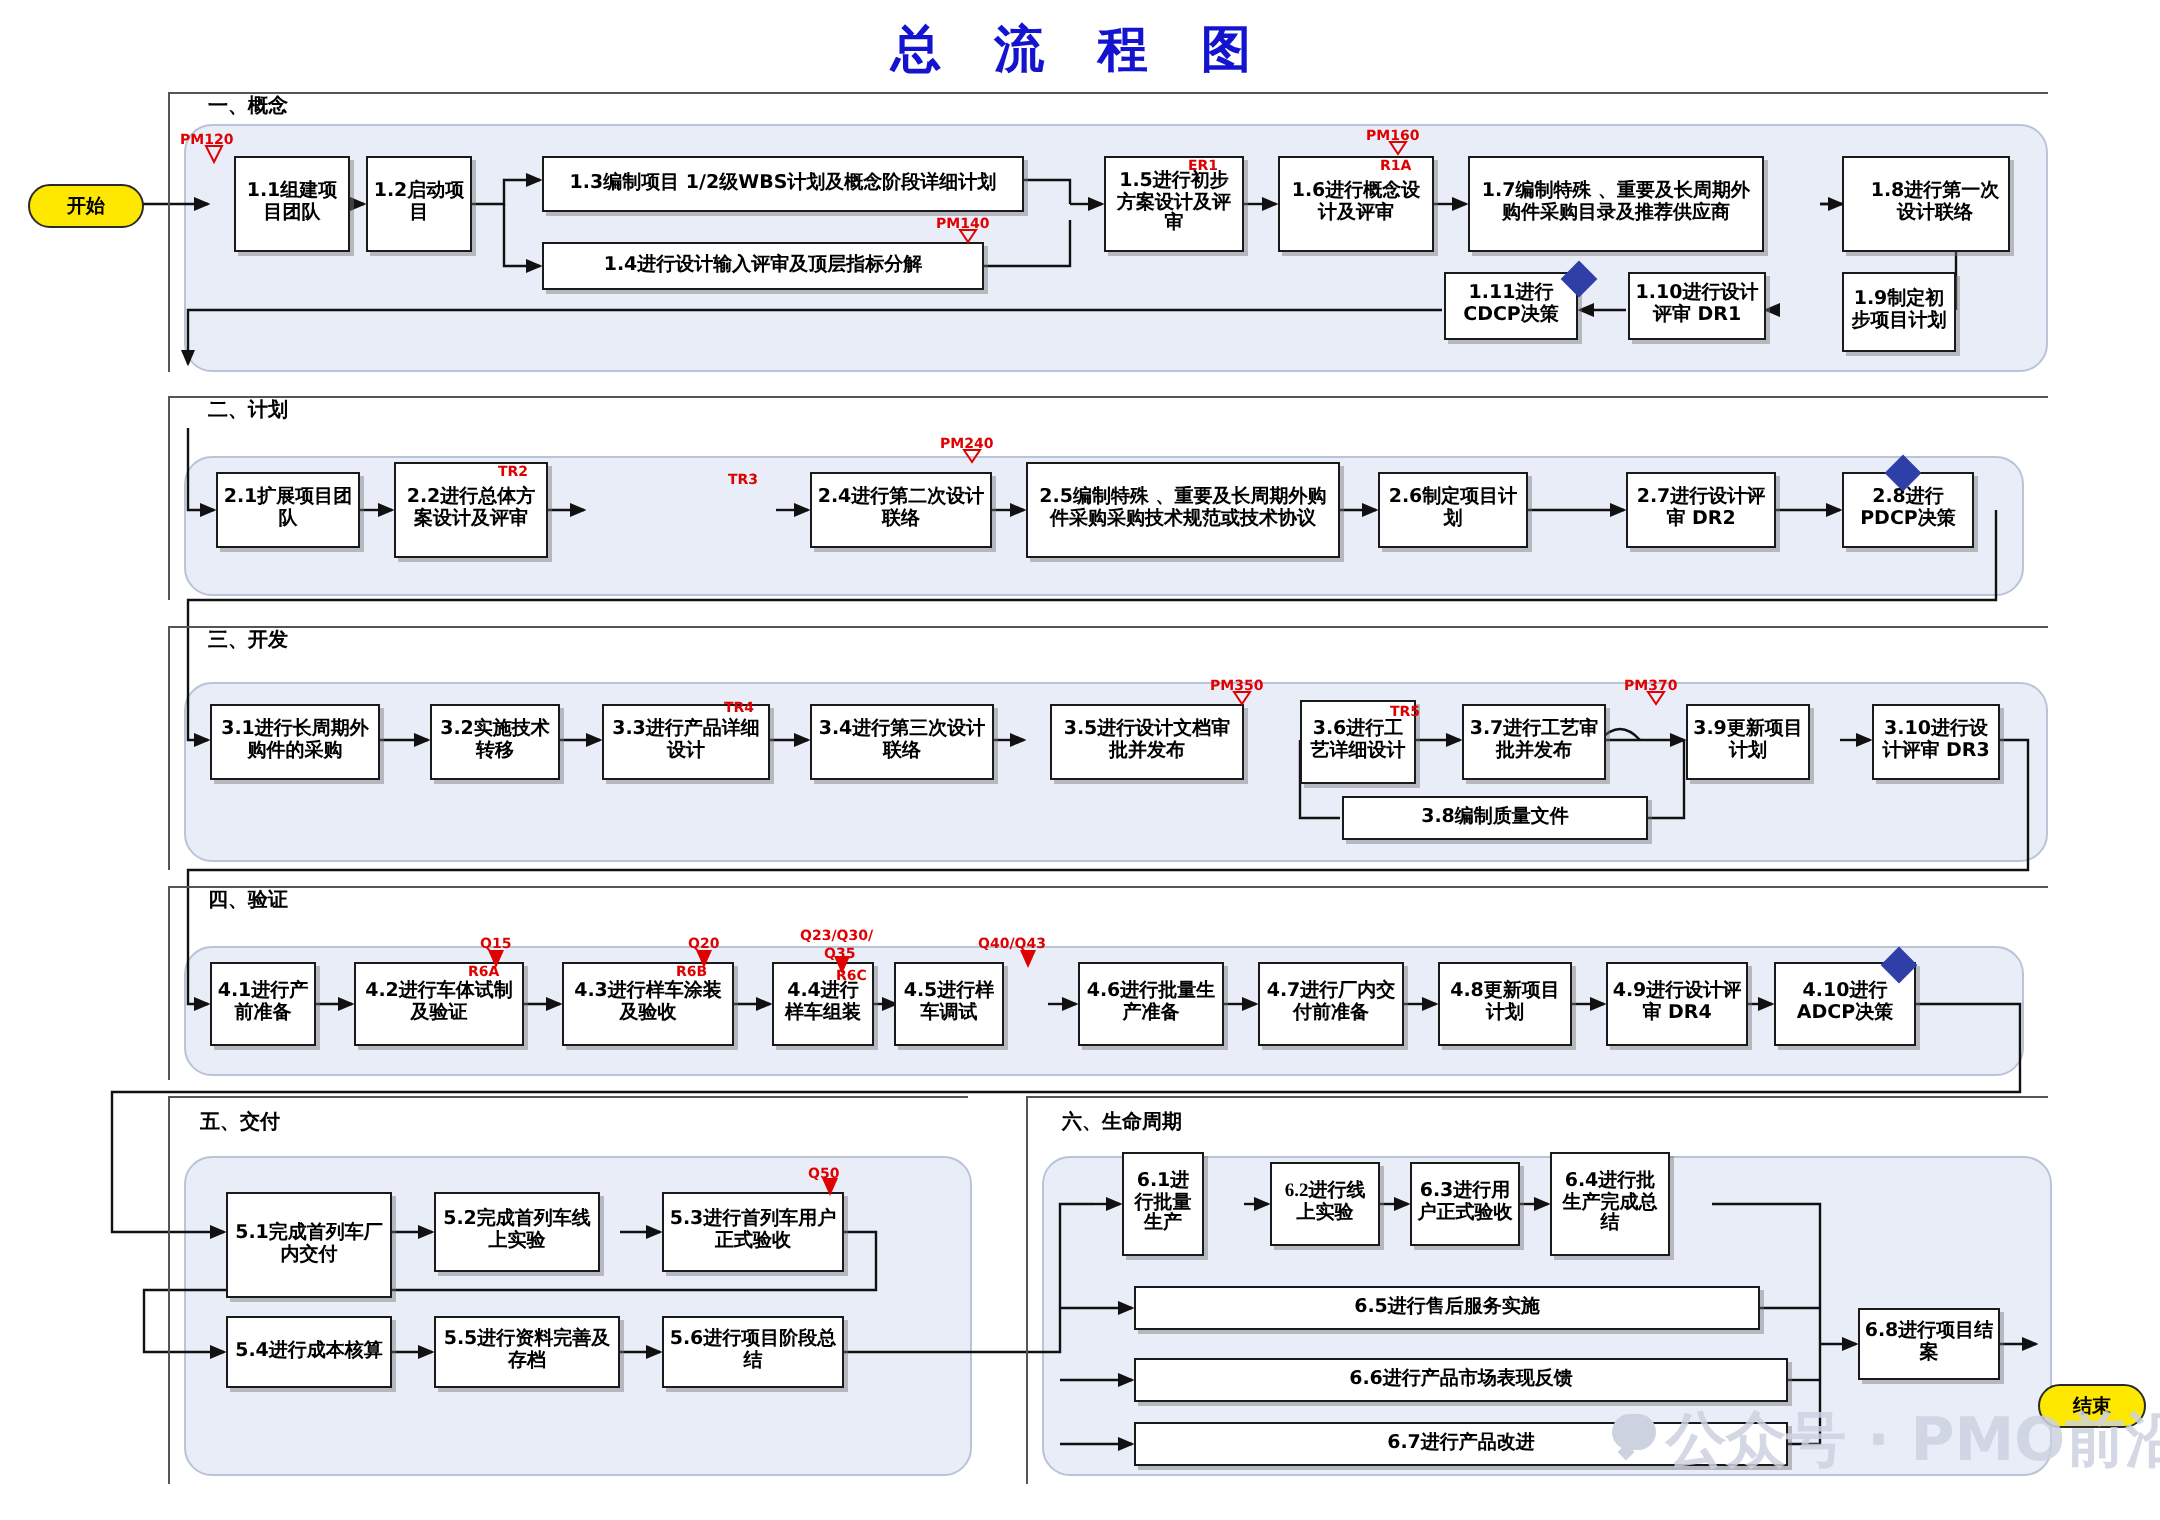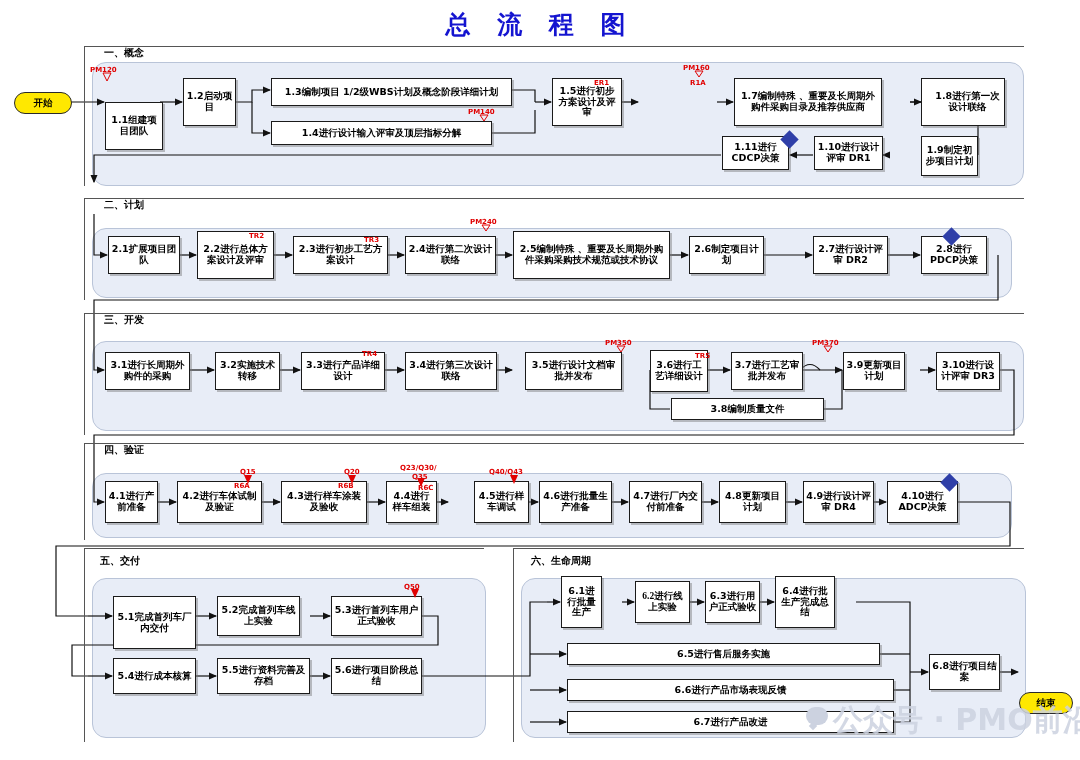--- a/index.html
+++ b/index.html
@@ -190,37 +190,38 @@
 
   <div class="phase">
     <div class="phase-bracket" style="left:84px;top:46px;width:940px;height:140px;border-top:none;border-left:1px solid #555;"></div>
     <div class="phase-bracket" style="left:84px;top:46px;width:940px;height:1px;border-left:none;"></div>
     <div class="phase-body" style="left:92px;top:62px;width:930px;height:122px;"></div>
     <div class="phase-label" style="left:104px;top:46px;">一、概念</div>
   </div>
 
   <div class="terminator" style="left:14px;top:92px;width:56px;height:20px;">开始</div>
 
-  <div class="node" style="left:105px;top:78px;width:58px;height:48px;margin-top:24px;">1.1组建项目团队</div>
+  <div class="node" style="left:117px;top:78px;width:58px;height:48px;">1.1组建项目团队</div>
   <div class="tag" style="left:90px;top:66px;">PM120</div>
   <svg class="pin" style="left:102px;top:72px;width:10px;height:10px;">
       <path d="M1,1 L9,1 L5,9 z" fill="none" stroke="#e00000" stroke-width="1"></path>
     </svg>
 
   <div class="node" style="left:183px;top:78px;width:53px;height:48px;">1.2启动项目</div>
   <div class="node wide" style="left:271px;top:78px;width:241px;height:28px;">1.3编制项目 1/2级WBS计划及概念阶段详细计划</div>
   <div class="node wide" style="left:271px;top:121px;width:221px;height:24px;">1.4进行设计输入评审及顶层指标分解</div>
   <div class="tag" style="left:468px;top:108px;">PM140</div>
   <svg class="pin" style="left:479px;top:114px;width:10px;height:8px;">
       <path d="M1,1 L9,1 L5,7 z" fill="none" stroke="#e00000" stroke-width="1"></path>
     </svg>
 
   <div class="node" style="left:552px;top:78px;width:70px;height:48px;">1.5进行初步方案设计及评审</div>
   <div class="tag" style="left:594px;top:79px;">ER1</div>
 
+  <div class="node" style="left:639px;top:78px;width:78px;height:48px;">1.6进行概念设计及评审</div>
   <div class="tag" style="left:690px;top:79px;">R1A</div>
   <div class="tag" style="left:683px;top:64px;">PM160</div>
   <svg class="pin" style="left:694px;top:70px;width:10px;height:8px;">
       <path d="M1,1 L9,1 L5,7 z" fill="none" stroke="#e00000" stroke-width="1"></path>
     </svg>
 
   <div class="node wide" style="left:734px;top:78px;width:148px;height:48px;">1.7编制特殊 、重要及长周期外购件采购目录及推荐供应商</div>
   <div class="node" style="left:921px;top:78px;width:84px;height:48px;padding-left:11px;">1.8进行第一次设计联络</div>
   <div class="node" style="left:921px;top:136px;width:57px;height:40px;">1.9制定初步项目计划</div>
   <div class="node" style="left:814px;top:136px;width:69px;height:34px;">1.10进行设计评审 DR1</div>
@@ -230,21 +231,20 @@
   <div class="phase">
     <div class="phase-bracket" style="left:84px;top:198px;width:940px;height:102px;border-top:none;"></div>
     <div class="phase-bracket" style="left:84px;top:198px;width:940px;height:1px;border-left:none;"></div>
     <div class="phase-body" style="left:92px;top:228px;width:918px;height:68px;"></div>
     <div class="phase-label" style="left:104px;top:198px;">二、计划</div>
   </div>
 
   <div class="node" style="left:108px;top:236px;width:72px;height:38px;">2.1扩展项目团队</div>
   <div class="node" style="left:197px;top:231px;width:77px;height:48px;">2.2进行总体方案设计及评审</div>
   <div class="tag" style="left:249px;top:232px;">TR2</div>
-  <div class="node" style="left:293px;top:236px;width:95px;height:38px;">2.3进行初步工艺方案设计</div>
   <div class="tag" style="left:364px;top:236px;">TR3</div>
   <div class="node" style="left:405px;top:236px;width:91px;height:38px;">2.4进行第二次设计联络</div>
   <div class="node wide" style="left:513px;top:231px;width:157px;height:48px;">2.5编制特殊 、重要及长周期外购件采购采购技术规范或技术协议</div>
   <div class="tag" style="left:470px;top:218px;">PM240</div>
   <svg class="pin" style="left:481px;top:224px;width:10px;height:8px;">
       <path d="M1,1 L9,1 L5,7 z" fill="none" stroke="#e00000" stroke-width="1"></path>
     </svg>
   <div class="node" style="left:689px;top:236px;width:75px;height:38px;">2.6制定项目计划</div>
   <div class="node" style="left:813px;top:236px;width:75px;height:38px;">2.7进行设计评审 DR2</div>
   <div class="node" style="left:921px;top:236px;width:66px;height:38px;">2.8进行PDCP决策</div>
@@ -301,21 +301,21 @@
     </svg>
 
   <div class="node" style="left:386px;top:481px;width:51px;height:42px;">4.4进行样车组装</div>
   <div class="tag" style="left:418px;top:484px;">R6C</div>
   <div class="tag" style="left:400px;top:464px;">Q23/Q30/</div>
   <div class="tag" style="left:412px;top:473px;">Q35</div>
   <svg class="pin" style="left:416px;top:478px;width:10px;height:9px;">
       <path d="M1,0 L9,0 L5,9 z" fill="#e00000"></path>
     </svg>
 
-  <div class="node" style="left:474px;top:481px;width:55px;height:42px;">4.5进行样车调试</div>
+  <div class="node" style="left:447px;top:481px;width:55px;height:42px;">4.5进行样车调试</div>
   <div class="tag" style="left:489px;top:468px;">Q40/Q43</div>
   <svg class="pin" style="left:509px;top:475px;width:10px;height:9px;">
       <path d="M1,0 L9,0 L5,9 z" fill="#e00000"></path>
     </svg>
 
   <div class="node" style="left:539px;top:481px;width:73px;height:42px;">4.6进行批量生产准备</div>
   <div class="node" style="left:629px;top:481px;width:73px;height:42px;">4.7进行厂内交付前准备</div>
   <div class="node" style="left:719px;top:481px;width:67px;height:42px;">4.8更新项目计划</div>
   <div class="node" style="left:803px;top:481px;width:71px;height:42px;">4.9进行设计评审 DR4</div>
   <div class="node" style="left:887px;top:481px;width:71px;height:42px;">4.10进行ADCP决策</div>

